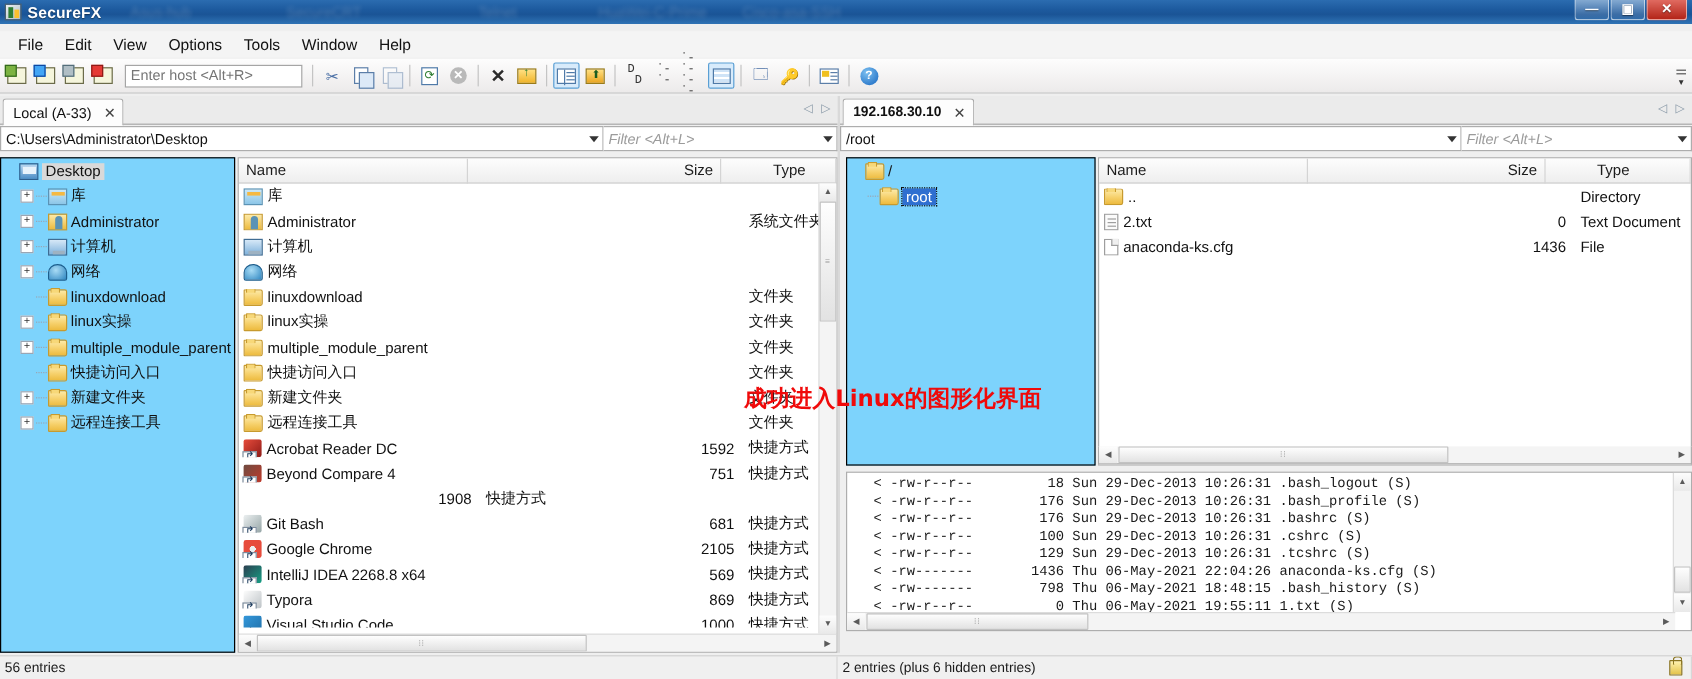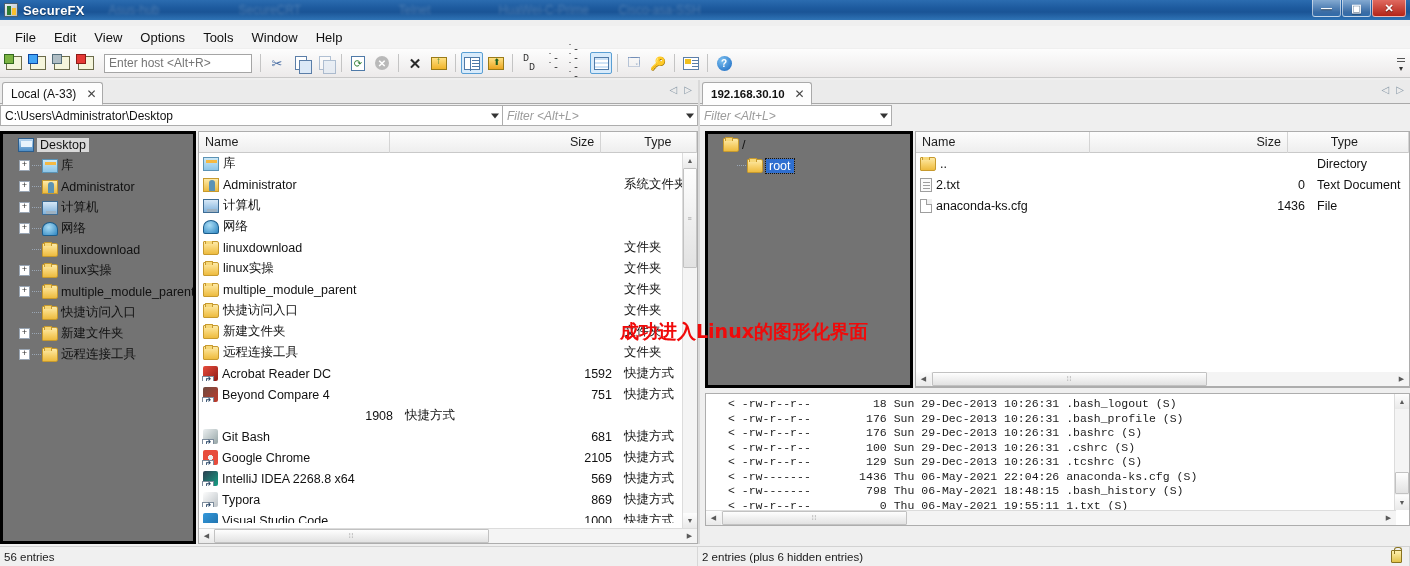--- a/index.html
+++ b/index.html
@@ -159,21 +159,21 @@
     padding-left:4px; position:relative; font-size:12px; color:#111;
   }
   .combo .arrow {
     position:absolute; right:3px; top:50%; transform:translateY(-50%);
     width:0; height:0; border-left:4px solid transparent; border-right:4px solid transparent;
     border-top:5px solid #333;
   }
   .combo.ph { color:#9b9b9b;font-style:italic; }
 
   .treebox {
-    position:absolute; border:3px solid #000000; background:#737373; overflow:hidden;
+    position:absolute; border:1px solid #000000; background:#7dd3fc; overflow:hidden;
   }
   .listbox {
     position:absolute; border:1px solid #adadad; background:#fff; overflow:hidden;
   }
 
   
   .trow { height:21px; display:flex; align-items:center; padding-left:2px; white-space:nowrap; }
   .exp {
     width:11px; height:11px; border:1px solid #9aa6b4; background:#fff;
     font-size:9px; line-height:9px; text-align:center; color:#333;
@@ -699,33 +699,37 @@
         <span class="lbl">192.168.30.10</span>
         <span class="x">✕</span>
       </div>
       <div class="tab-navs">
         <span>◁</span>
         <span>▷</span>
       </div>
     </div>
 
     <div class="pathrow">
+      <div class="combo" style="width:518px;">
+        <span>/root</span>
+        <span class="arrow"></span>
+      </div>
       <div class="combo ph" style="width:192px; border-left:none;">
         <span>Filter &lt;Alt+L&gt;</span>
         <span class="arrow"></span>
       </div>
     </div>
 
     <div class="treebox" style="left:5px; top:51px; width:208px; height:257px;" id="remote-tree">
         <div class="trow" style="padding-left: 2px;">
           <span class="exp none"></span>
           <span class="ico folder"></span>
           <span class="tlabel">/</span>
         </div>
-        <div class="trow sel-blue" style="padding-left: 16px;">
+        <div class="trow sel-blue" style="padding-left: 4px;">
           <span class="exp none"></span>
           <span class="dots"></span>
           <span class="ico folder"></span>
           <span class="tlabel">root</span>
         </div>
       </div>
 
     <div class="listbox" style="left:215px; top:51px; width:495px; height:257px;">
       <div class="colhead">
         <div class="ch" style="width:205px;">Name</div>

